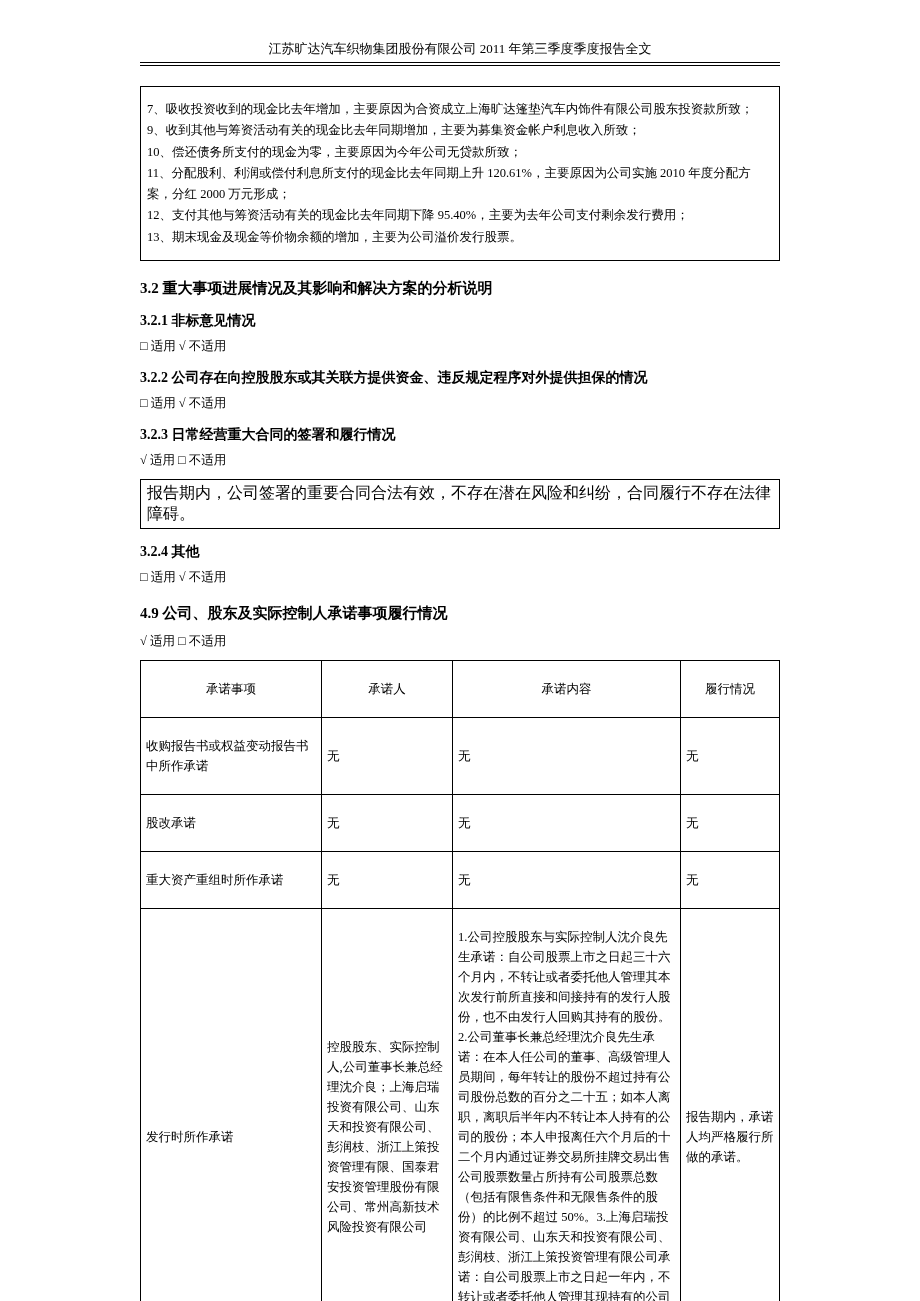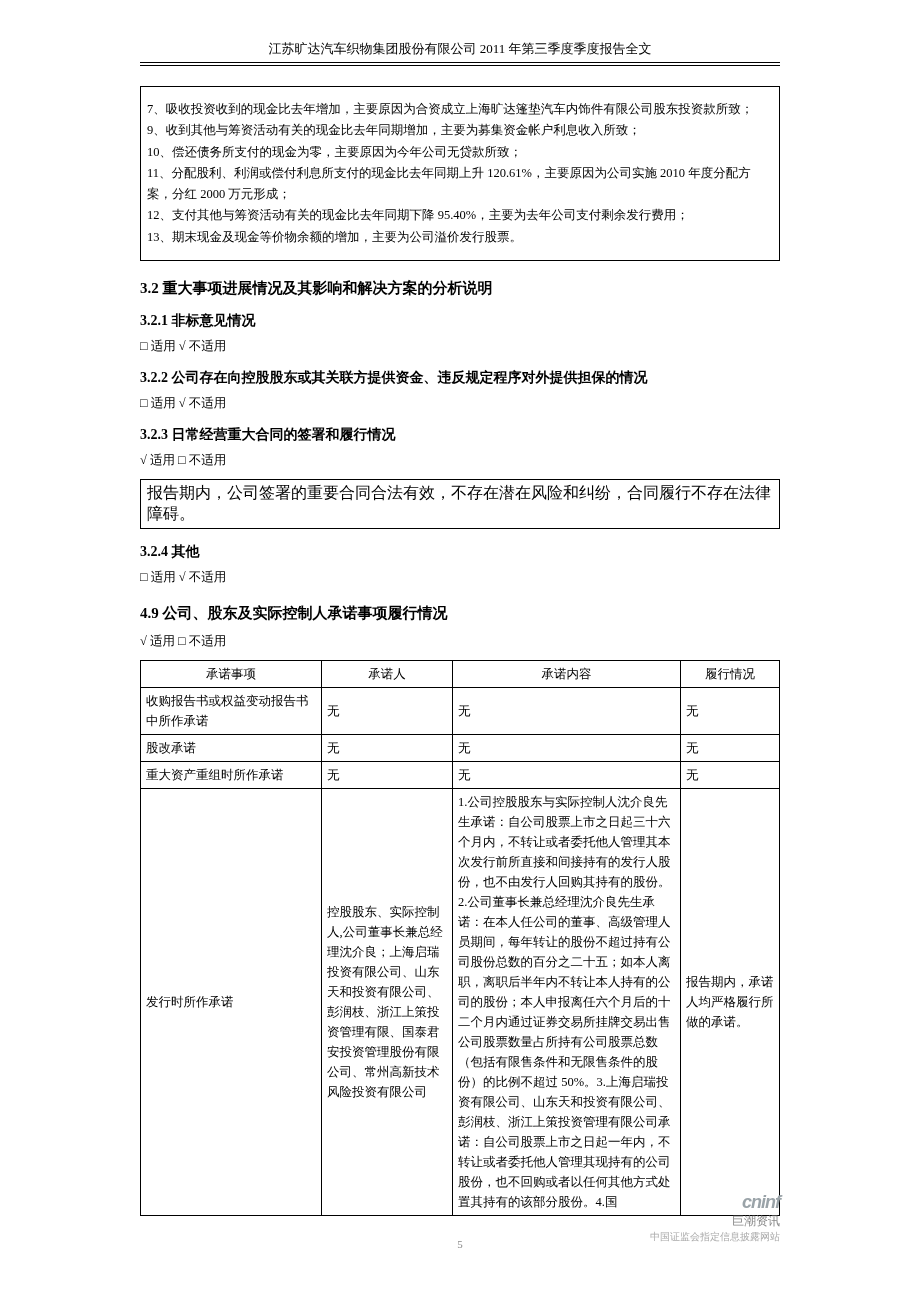--- a/index.html
+++ b/index.html
@@ -65,21 +65,21 @@
     margin: 6px 0 2px 0;
   }
   table.commit {
     width: 100%;
     border-collapse: collapse;
     font-size: 12.5px;
     margin-top: 4px;
   }
   table.commit th, table.commit td {
     border: 1px solid #000;
-    padding: 3px 5px;
+    padding: 18px 5px;
     vertical-align: middle;
     line-height: 1.6;
   }
   table.commit th {
     text-align: center;
     font-weight: normal;
   }
   table.commit td.left { text-align: left; }
   .col-item { width: 170px; }
   .col-person { width: 120px; }

